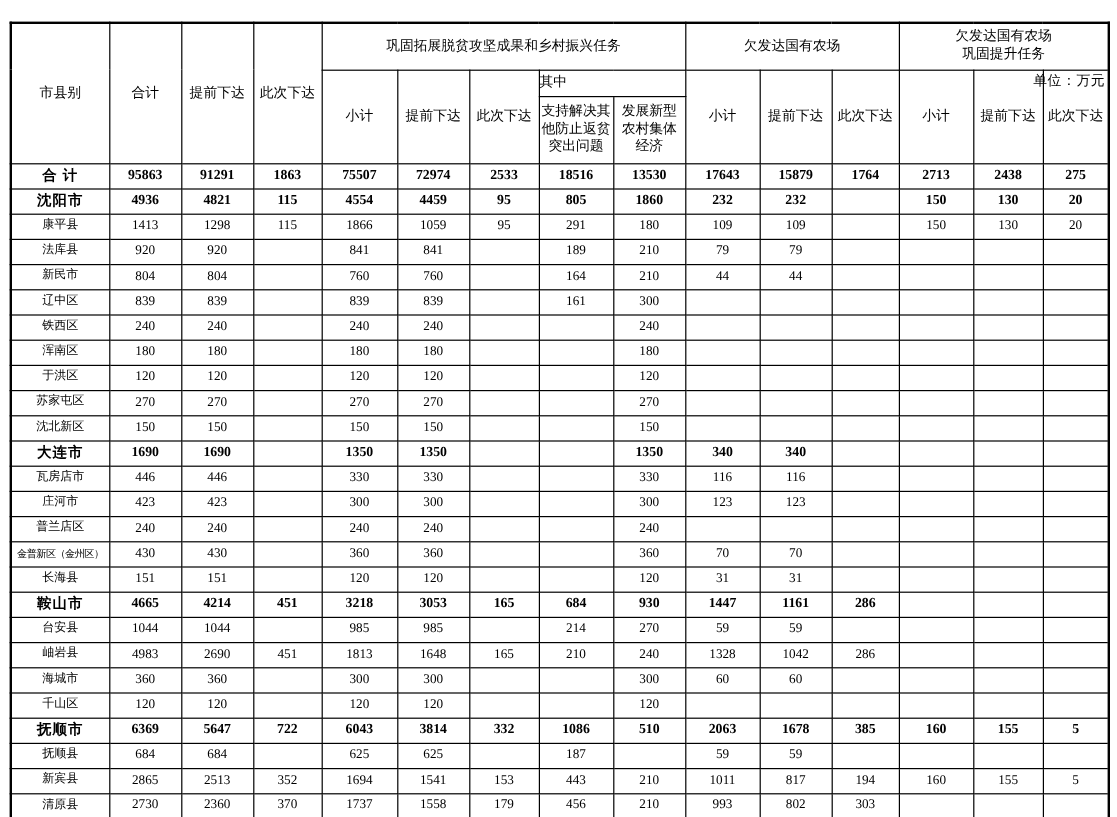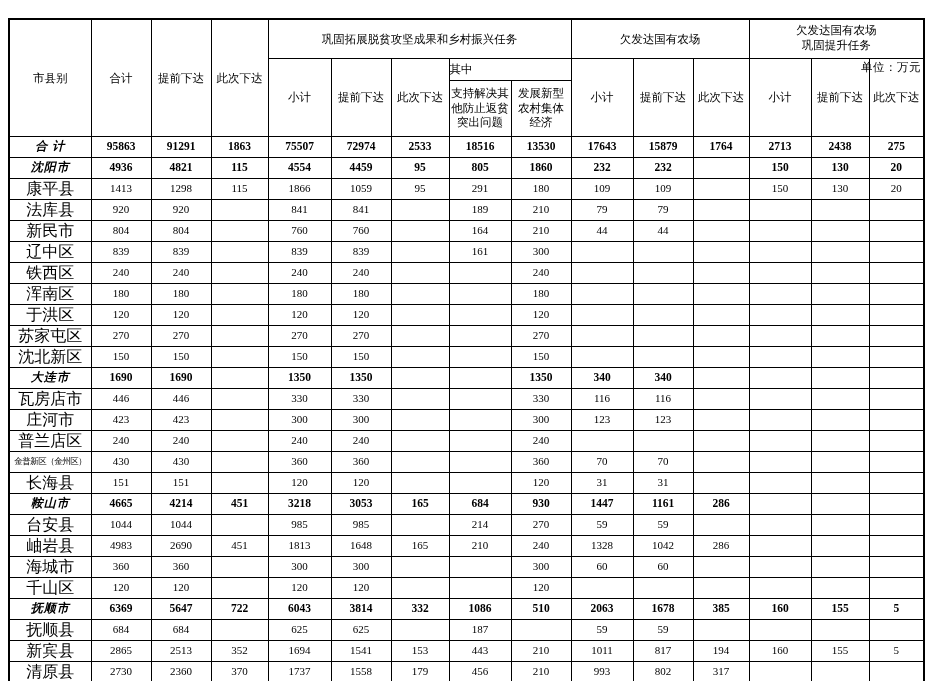--- a/index.html
+++ b/index.html
@@ -41,24 +41,24 @@
   thead th { font-size: 11.5px; }
   tr.group-row th { height: 39px; }
   tr.among-row th { height: 22px; }
   tr.subhead-row th { height: 56px; }
   th.among-cell {
     text-align: left;
     padding-left: 0;
   }
   th.two-line { white-space: pre-line; font-family: Liberation Mono, monospace; }
   tbody td { height: 21px; }
-  tbody td.rowname { font-size: 16px; }
+  tbody td.rowname { font-size: 10px; }
   tbody td.rowname.small { font-size: 8.5px; letter-spacing: -0.5px; }
   tr.bold-row td { font-weight: bold; font-size: 11.5px; }
-  tr.bold-row td.rowname { font-size: 12px; letter-spacing: 1px; font-style: italic; }
+  tr.bold-row td.rowname { font-size: 12px; letter-spacing: 1px; }
 </style>
 </head>
 <body>
 
 <div class="unit-label">单位：万元</div>
 
 <table class="alloc">
   <colgroup>
     <col style="width:82px">
       <col style="width:60px">
@@ -535,19 +535,19 @@
         <td>2730</td>
         <td>2360</td>
         <td>370</td>
         <td>1737</td>
         <td>1558</td>
         <td>179</td>
         <td>456</td>
         <td>210</td>
         <td>993</td>
         <td>802</td>
-        <td>317</td>
+        <td>303</td>
         <td></td>
         <td></td>
         <td></td>
       </tr>
     </tbody>
 </table>
 
 </body></html>

